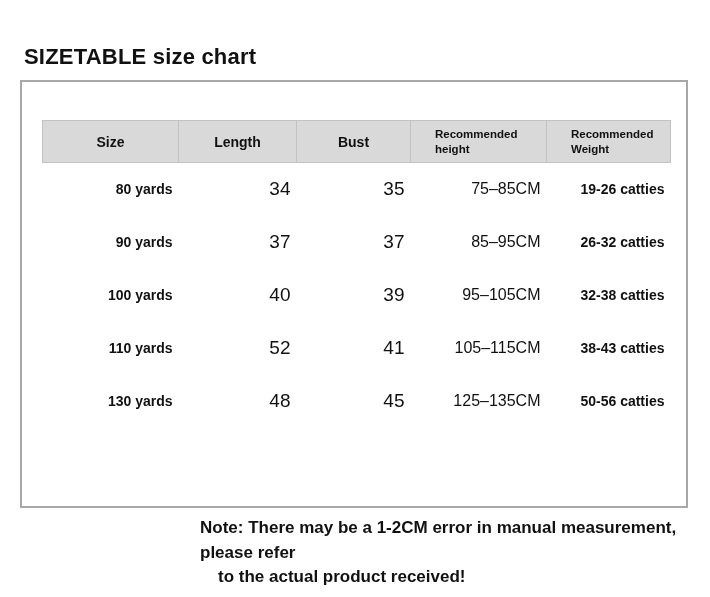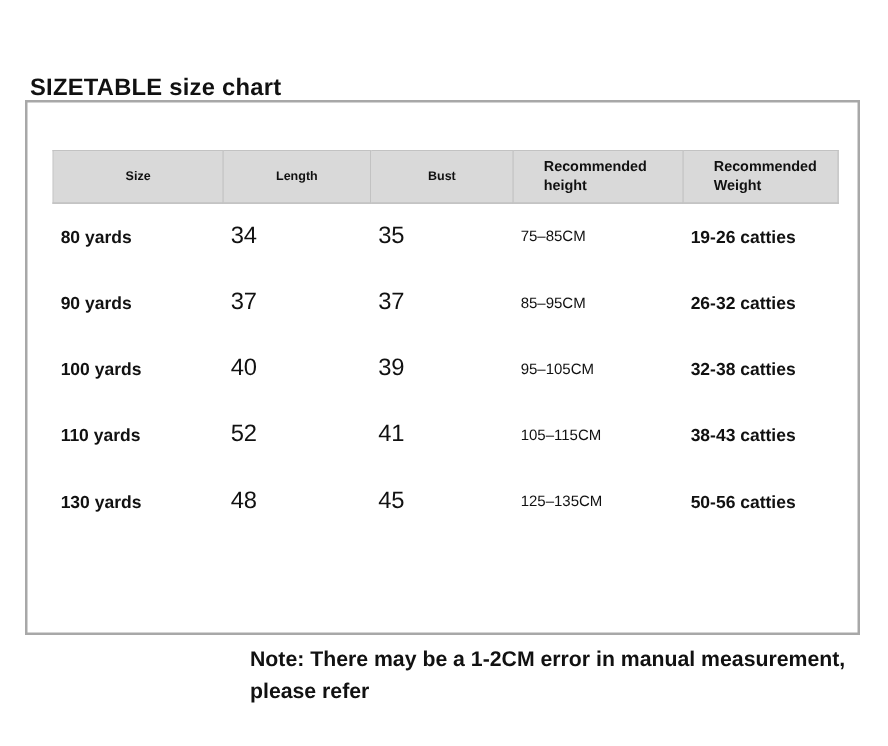--- a/index.html
+++ b/index.html
@@ -13,26 +13,25 @@
     font-family: "Liberation Sans", sans-serif;
     color: #0a0a0a;
     overflow: hidden;
     position: relative;
   }
 
   #page-title {
     position: absolute;
     left: 24px;
     top: 44px;
-    font-size: 19px;
+    font-size: 22px;
     font-weight: bold;
     letter-spacing: 0.2px;
     color: #111111;
     white-space: nowrap;
-    margin-top: 16px;
   }
 
   #table-frame {
     position: absolute;
     left: 20px;
     top: 80px;
     width: 668px;
     height: 428px;
     border: 2px solid #a8a8a8;
     box-sizing: border-box;
@@ -58,53 +57,53 @@
     background: #d9d9d9;
     border: 1px solid #c2c2c2;
     height: 42px;
     padding: 0 6px;
     box-sizing: border-box;
     vertical-align: middle;
     font-weight: bold;
     color: #111111;
   }
   #size-table thead th.big {
-    font-size: 10px;
+    font-size: 14px;
     text-align: center;
   }
   #size-table thead th.small {
     font-size: 11.5px;
     text-align: left;
     line-height: 1.22;
     padding-left: 24px;
   }
   #size-table thead th .hl {
     display: block;
   }
 
   #size-table tbody td {
     height: 53px;
     border: none;
     padding: 0 6px;
     box-sizing: border-box;
     vertical-align: middle;
-    text-align: left;
+    text-align: right;
     color: #111111;
   }
   #size-table tbody td.cell-size {
     font-size: 14px;
     font-weight: bold;
   }
   #size-table tbody td.cell-length,
   #size-table tbody td.cell-bust {
     font-size: 19px;
     font-weight: normal;
   }
   #size-table tbody td.cell-height {
-    font-size: 12px;
+    font-size: 16px;
     font-weight: normal;
   }
   #size-table tbody td.cell-weight {
     font-size: 14px;
     font-weight: bold;
   }
 
   #note {
     position: absolute;
     left: 200px;
@@ -190,13 +189,14 @@
         <td class="cell-bust">45</td>
         <td class="cell-height">125–135CM</td>
         <td class="cell-weight">50-56 catties</td>
       </tr>
     </tbody>
   </table>
 </div>
 
 <div id="note">
   <span>Note: There may be a 1-2CM error in manual measurement, please refer</span>
+  <span class="note-line-2">to the actual product received!</span>
 </div>
 
 </body></html>

